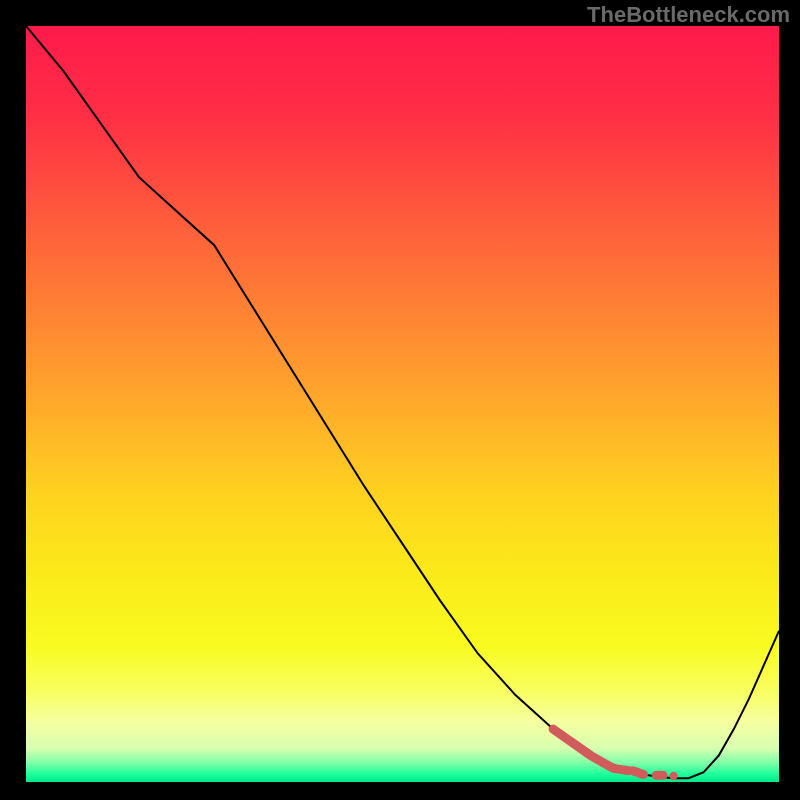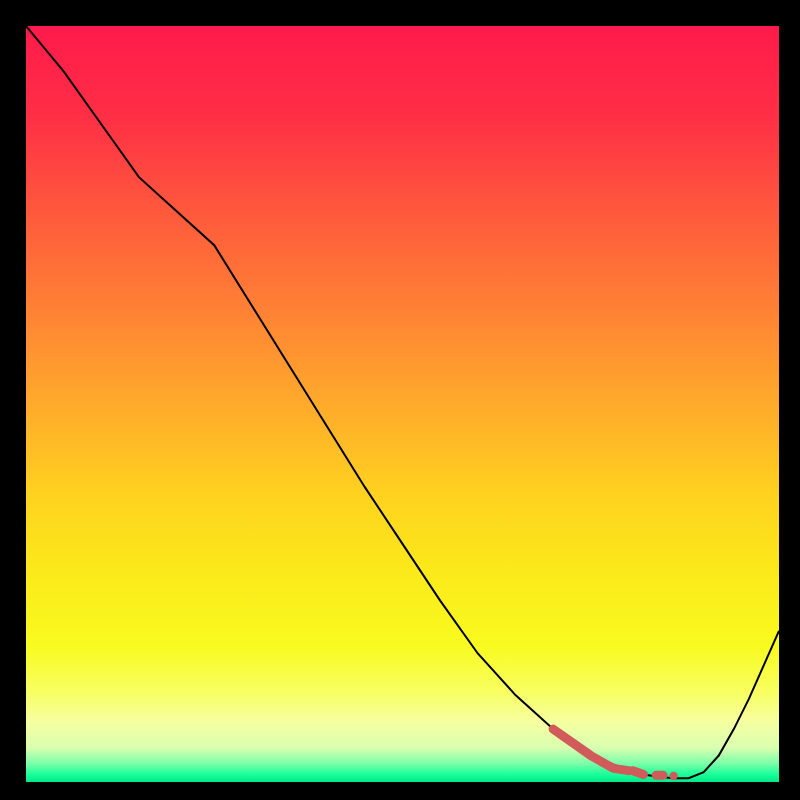--- a/index.html
+++ b/index.html
@@ -48,20 +48,21 @@
     top: 0;
     width: 100%;
     height: 100%;
     z-index: 10;
   }
 </style>
 </head>
 <body>
 
 <div class="outer">
+  <div class="watermark">TheBottleneck.com</div>
 
   <div class="plot-area">
     <svg class="plot-bg" viewBox="0 0 100 100" preserveAspectRatio="none">
       <defs>
         <linearGradient id="bgGrad" x1="0" y1="0" x2="0" y2="1">
             <stop offset="0%" stop-color="#ff1a4b"></stop>
             <stop offset="12%" stop-color="#ff2f45"></stop>
             <stop offset="25%" stop-color="#ff5a3c"></stop>
             <stop offset="38%" stop-color="#ff8334"></stop>
             <stop offset="50%" stop-color="#ffaa2b"></stop>

